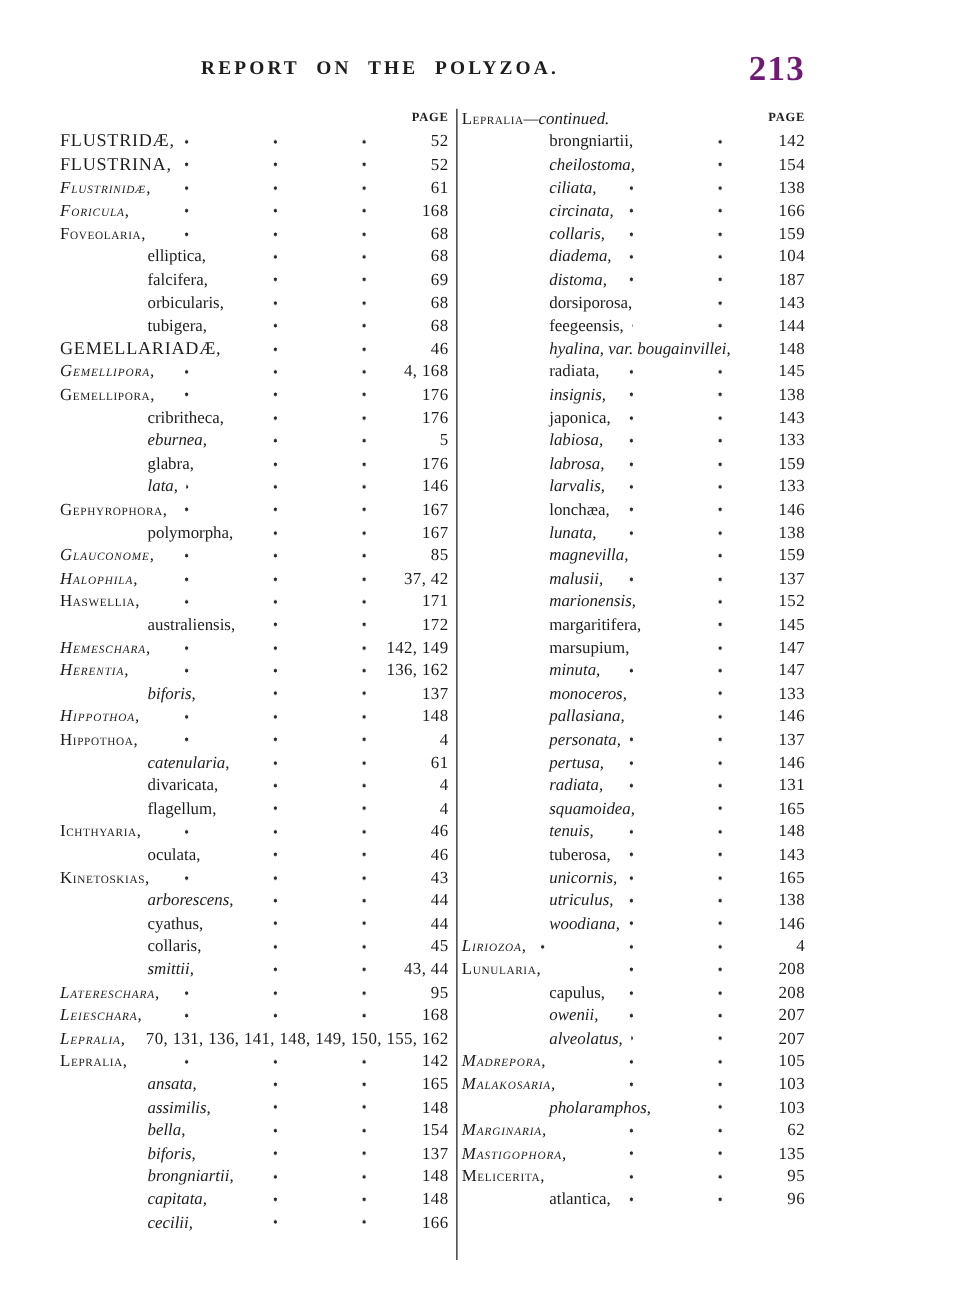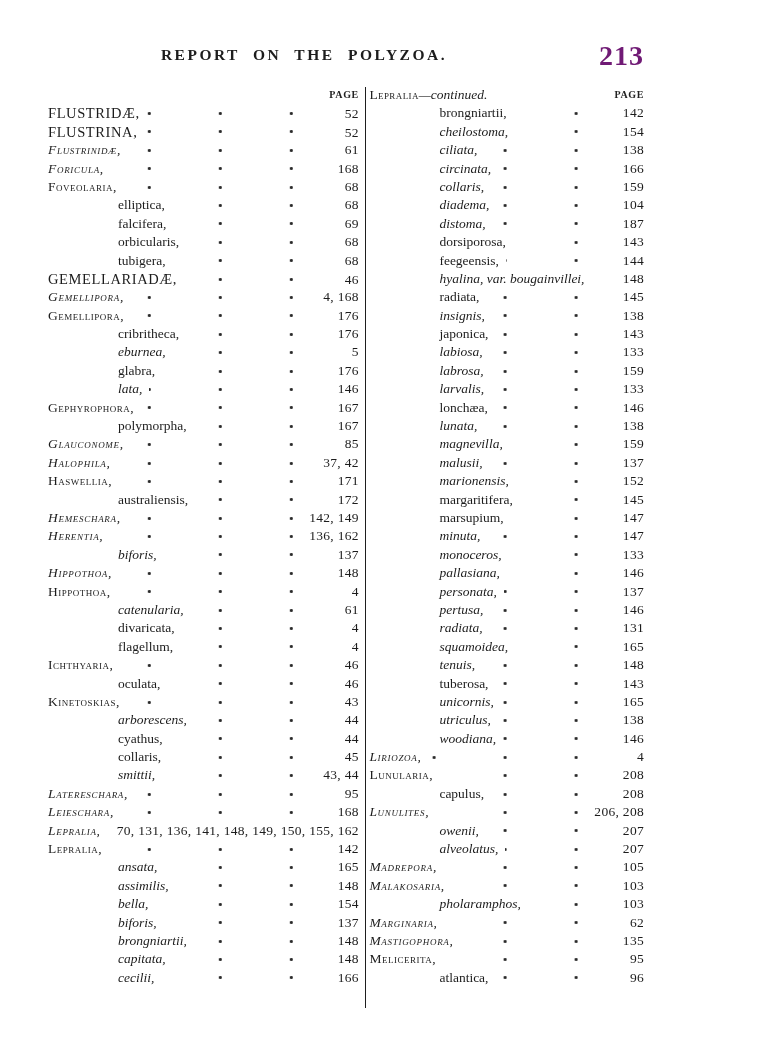--- a/index.html
+++ b/index.html
@@ -446,24 +446,20 @@
             <span class="entry-page">4</span>
           </div>
           <div class="entry-row style-smallcaps">
             <span class="entry-name">Lunularia,</span>
             <span class="entry-page">208</span>
           </div>
           <div class="entry-row style-species">
             <span class="entry-name">capulus,</span>
             <span class="entry-page">208</span>
           </div>
-          <div class="entry-row style-italic-smallcaps">
-            <span class="entry-name">Lunulites,</span>
-            <span class="entry-page">206, 208</span>
-          </div>
           <div class="entry-row style-species-italic">
             <span class="entry-name">owenii,</span>
             <span class="entry-page">207</span>
           </div>
           <div class="entry-row style-species-italic">
             <span class="entry-name">alveolatus,</span>
             <span class="entry-page">207</span>
           </div>
           <div class="entry-row style-italic-smallcaps">
             <span class="entry-name">Madrepora,</span>

